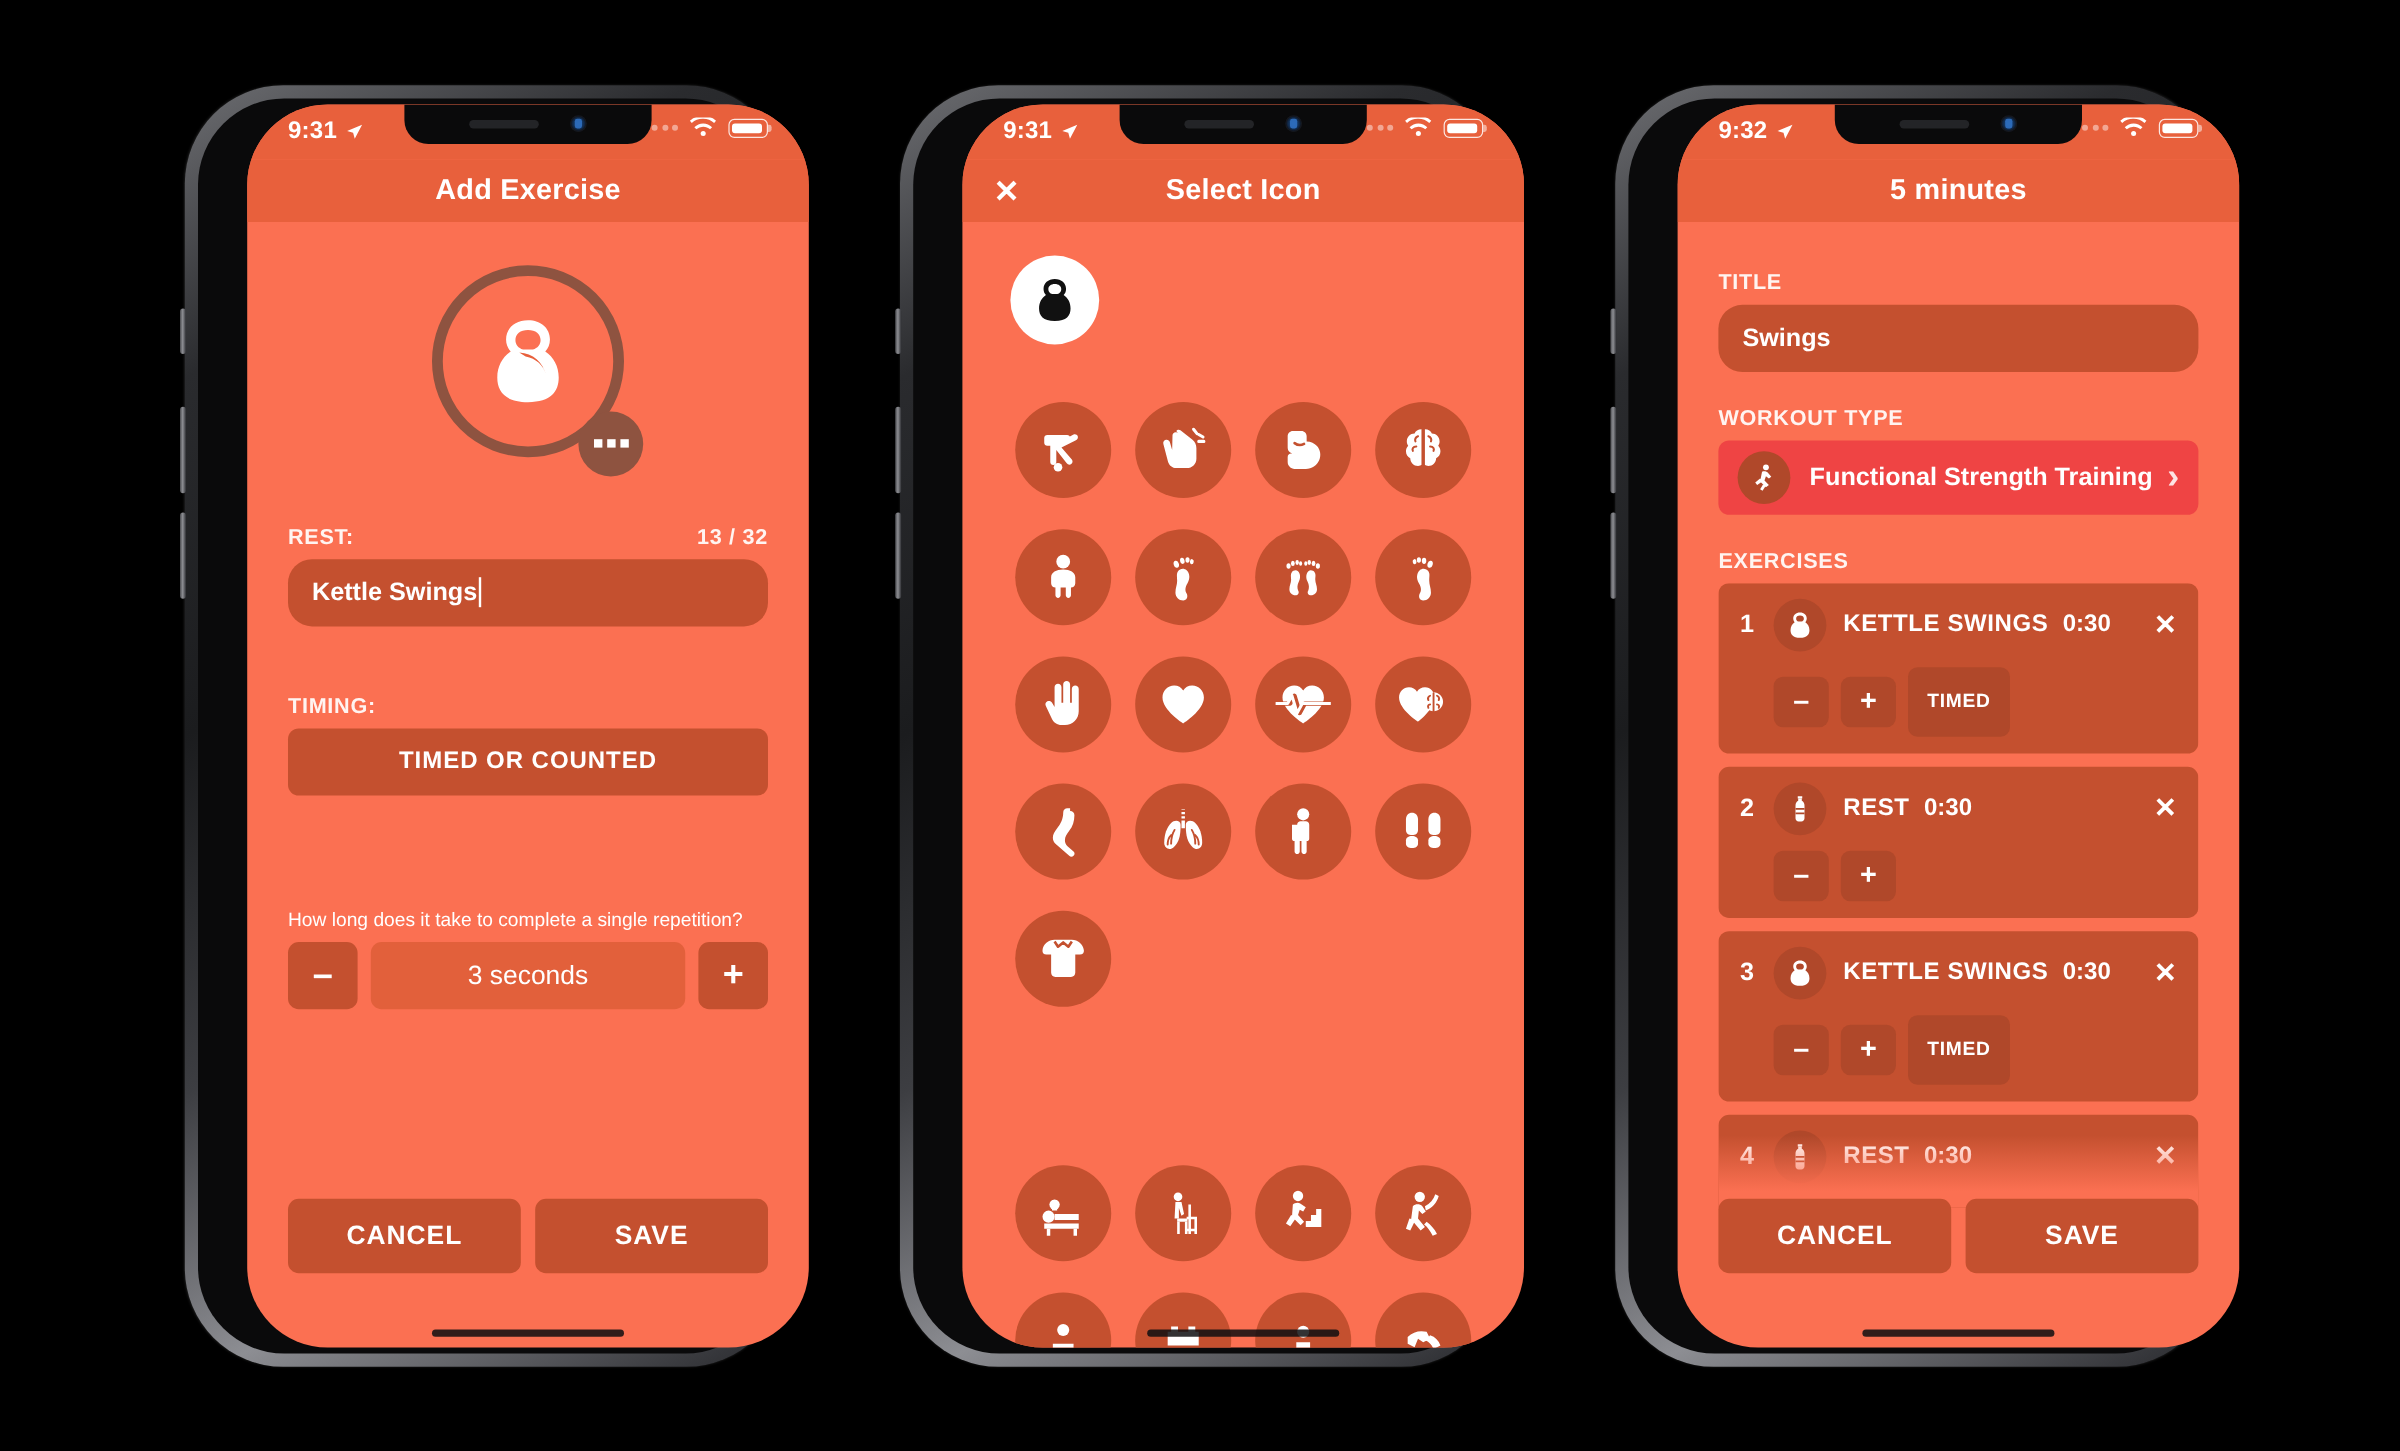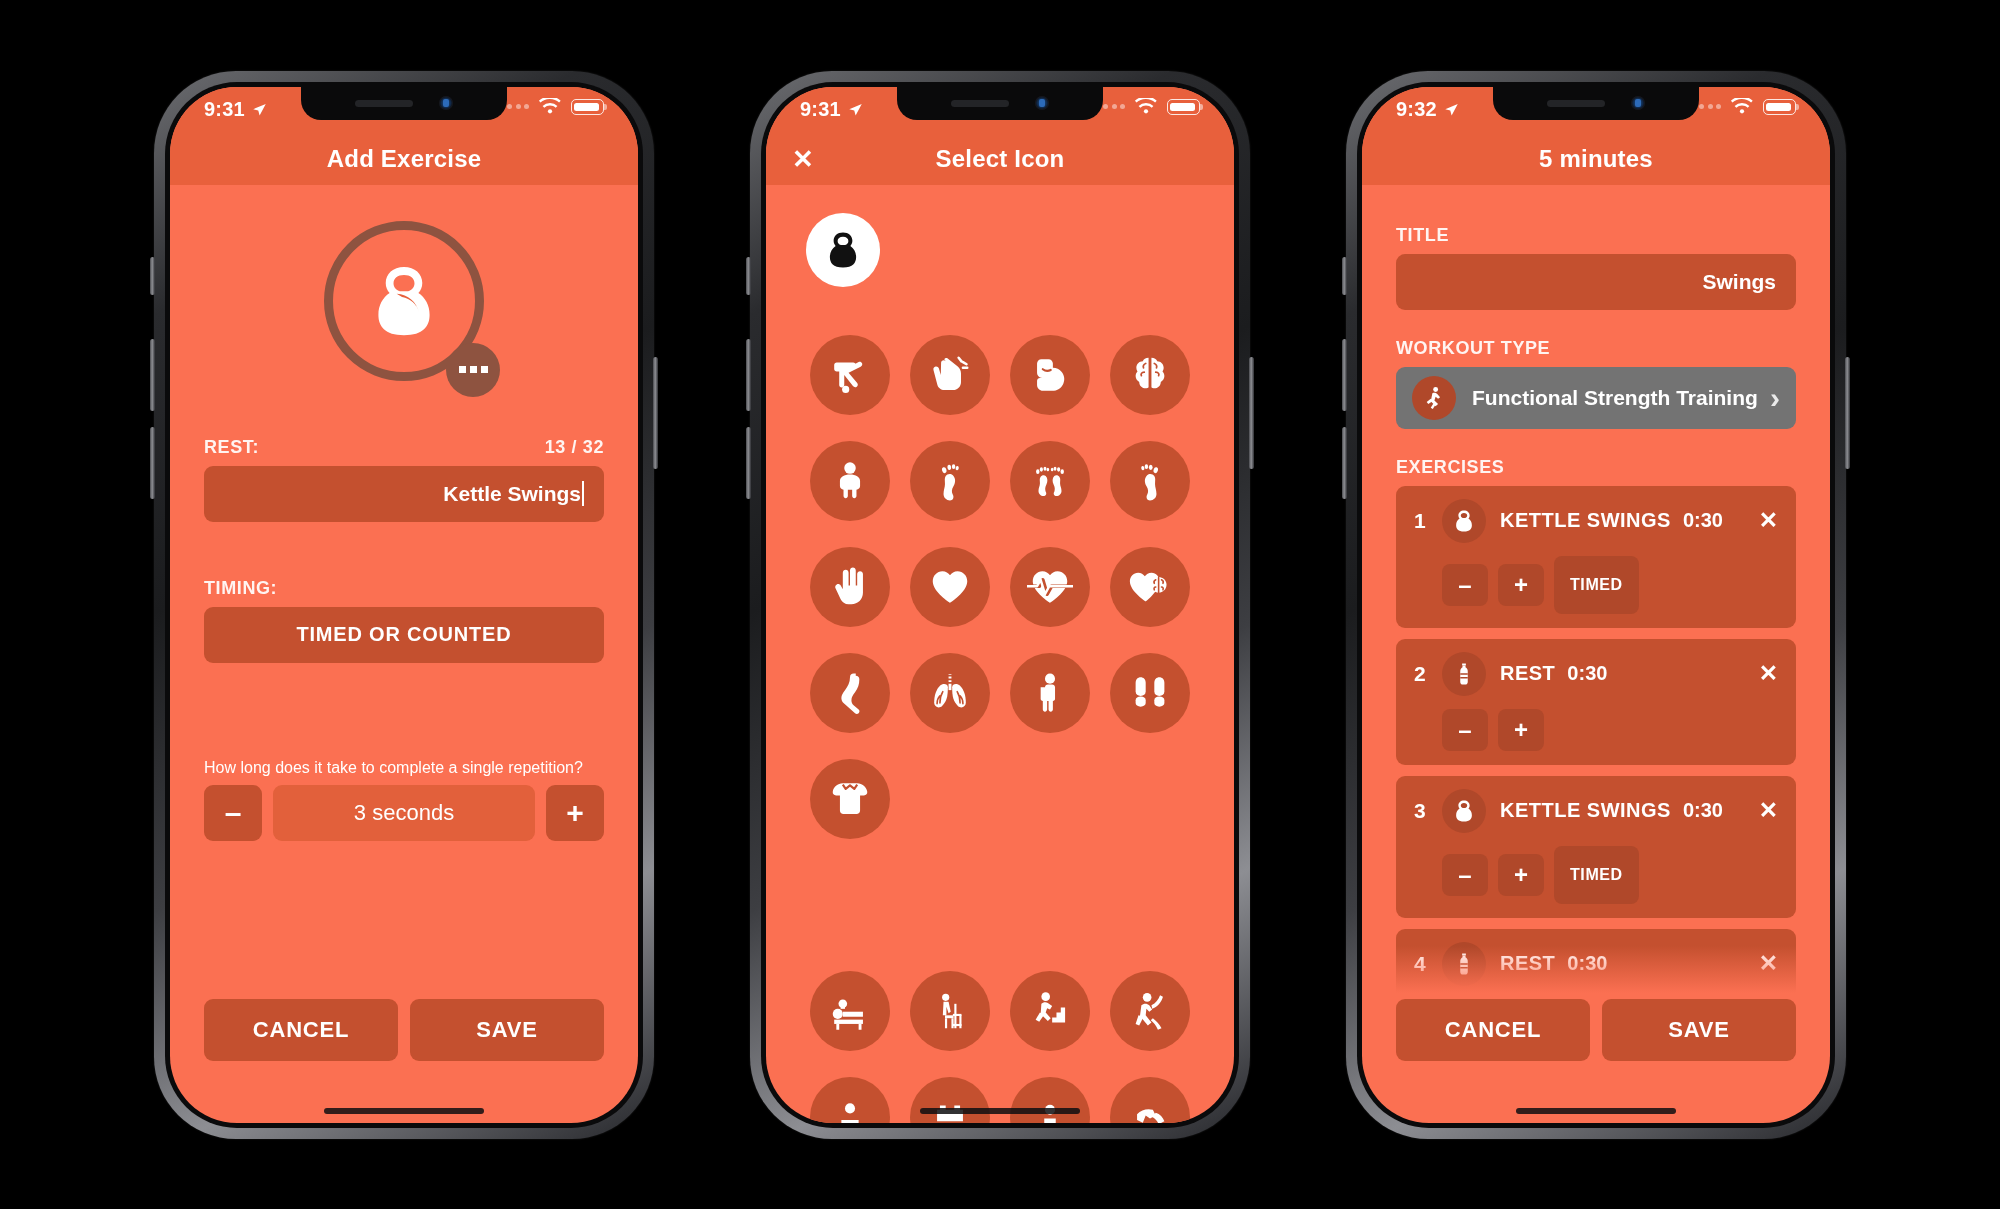--- a/index.html
+++ b/index.html
@@ -35,20 +35,21 @@
     border-radius: 72px;
     background: #0a0a0b;
     padding: 5px;
   }
   .screen {
     position: relative;
     width: 100%; height: 100%;
     border-radius: 67px;
     overflow: hidden;
     background: #FB7052;
+    margin-left: 36px;
   }
   
   .btn-side {
     position: absolute;
     background: linear-gradient(90deg,#4a4b4f,#8e8f94 45%,#2f3034);
     border-radius: 3px;
   }
   .btn-silence { left: -4px; top: 186px; width: 5px; height: 38px; }
   .btn-volup   { left: -4px; top: 268px; width: 5px; height: 72px; }
   .btn-voldn   { left: -4px; top: 356px; width: 5px; height: 72px; }
@@ -131,24 +132,24 @@
     background: #E8603C; z-index: 5;
   }
 
   
   .content { position: relative; padding: 0 34px; color: #fff; }
   .label-caps {
     font-size: 18px; font-weight: bold; letter-spacing: .6px;
     color: rgba(255,255,255,.92);
   }
   .field {
-    background: #C4502F; border-radius: 9px;
+    background: #C4502F; border-radius: 20px;
     height: 56px; display: flex; align-items: center;
     padding: 0 20px; color: #fff;
-    font-size: 21px; font-weight: bold; justify-content: flex-end;
+    font-size: 21px; font-weight: bold;
   }
   .caret {
     display: inline-block; width: 2px; height: 25px;
     background: #fff; margin-left: 1px;
     vertical-align: -4px;
   }
   .btn-wide {
     background: #C4502F; border-radius: 9px;
     height: 56px; display: flex; align-items: center; justify-content: center;
     font-size: 20px; font-weight: bold; letter-spacing: .8px; color: #fff;
@@ -253,21 +254,21 @@
     display: flex; align-items: center;
     color: #fff; font-size: 16px; font-weight: bold; letter-spacing: .6px;
   }
   .ex-scroll { position: relative; max-height: 520px; overflow: hidden; }
   .fade-bottom {
     position: absolute; left: 0; right: 0; bottom: 0; height: 60px;
     background: linear-gradient(to bottom, rgba(251,112,82,0), #FB7052 78%);
     z-index: 16;
   }
   .wt-field {
-    background: #737373; border-radius: 9px; height: 62px;
+    background: #ef4444; border-radius: 9px; height: 62px;
     display: flex; align-items: center; padding: 0 16px;
   }
   .wt-ico {
     width: 44px; height: 44px; border-radius: 50%;
     background: #B0482A; margin-right: 16px;
     display: flex; align-items: center; justify-content: center;
   }
   .wt-ico svg { width: 26px; height: 26px; fill:#fff; }
   .wt-label { font-size: 21px; font-weight: bold; color: #fff; }
   .wt-chev { margin-left: auto; color: rgba(255,255,255,.85); font-size: 30px; font-weight: bold; line-height: 1; }

